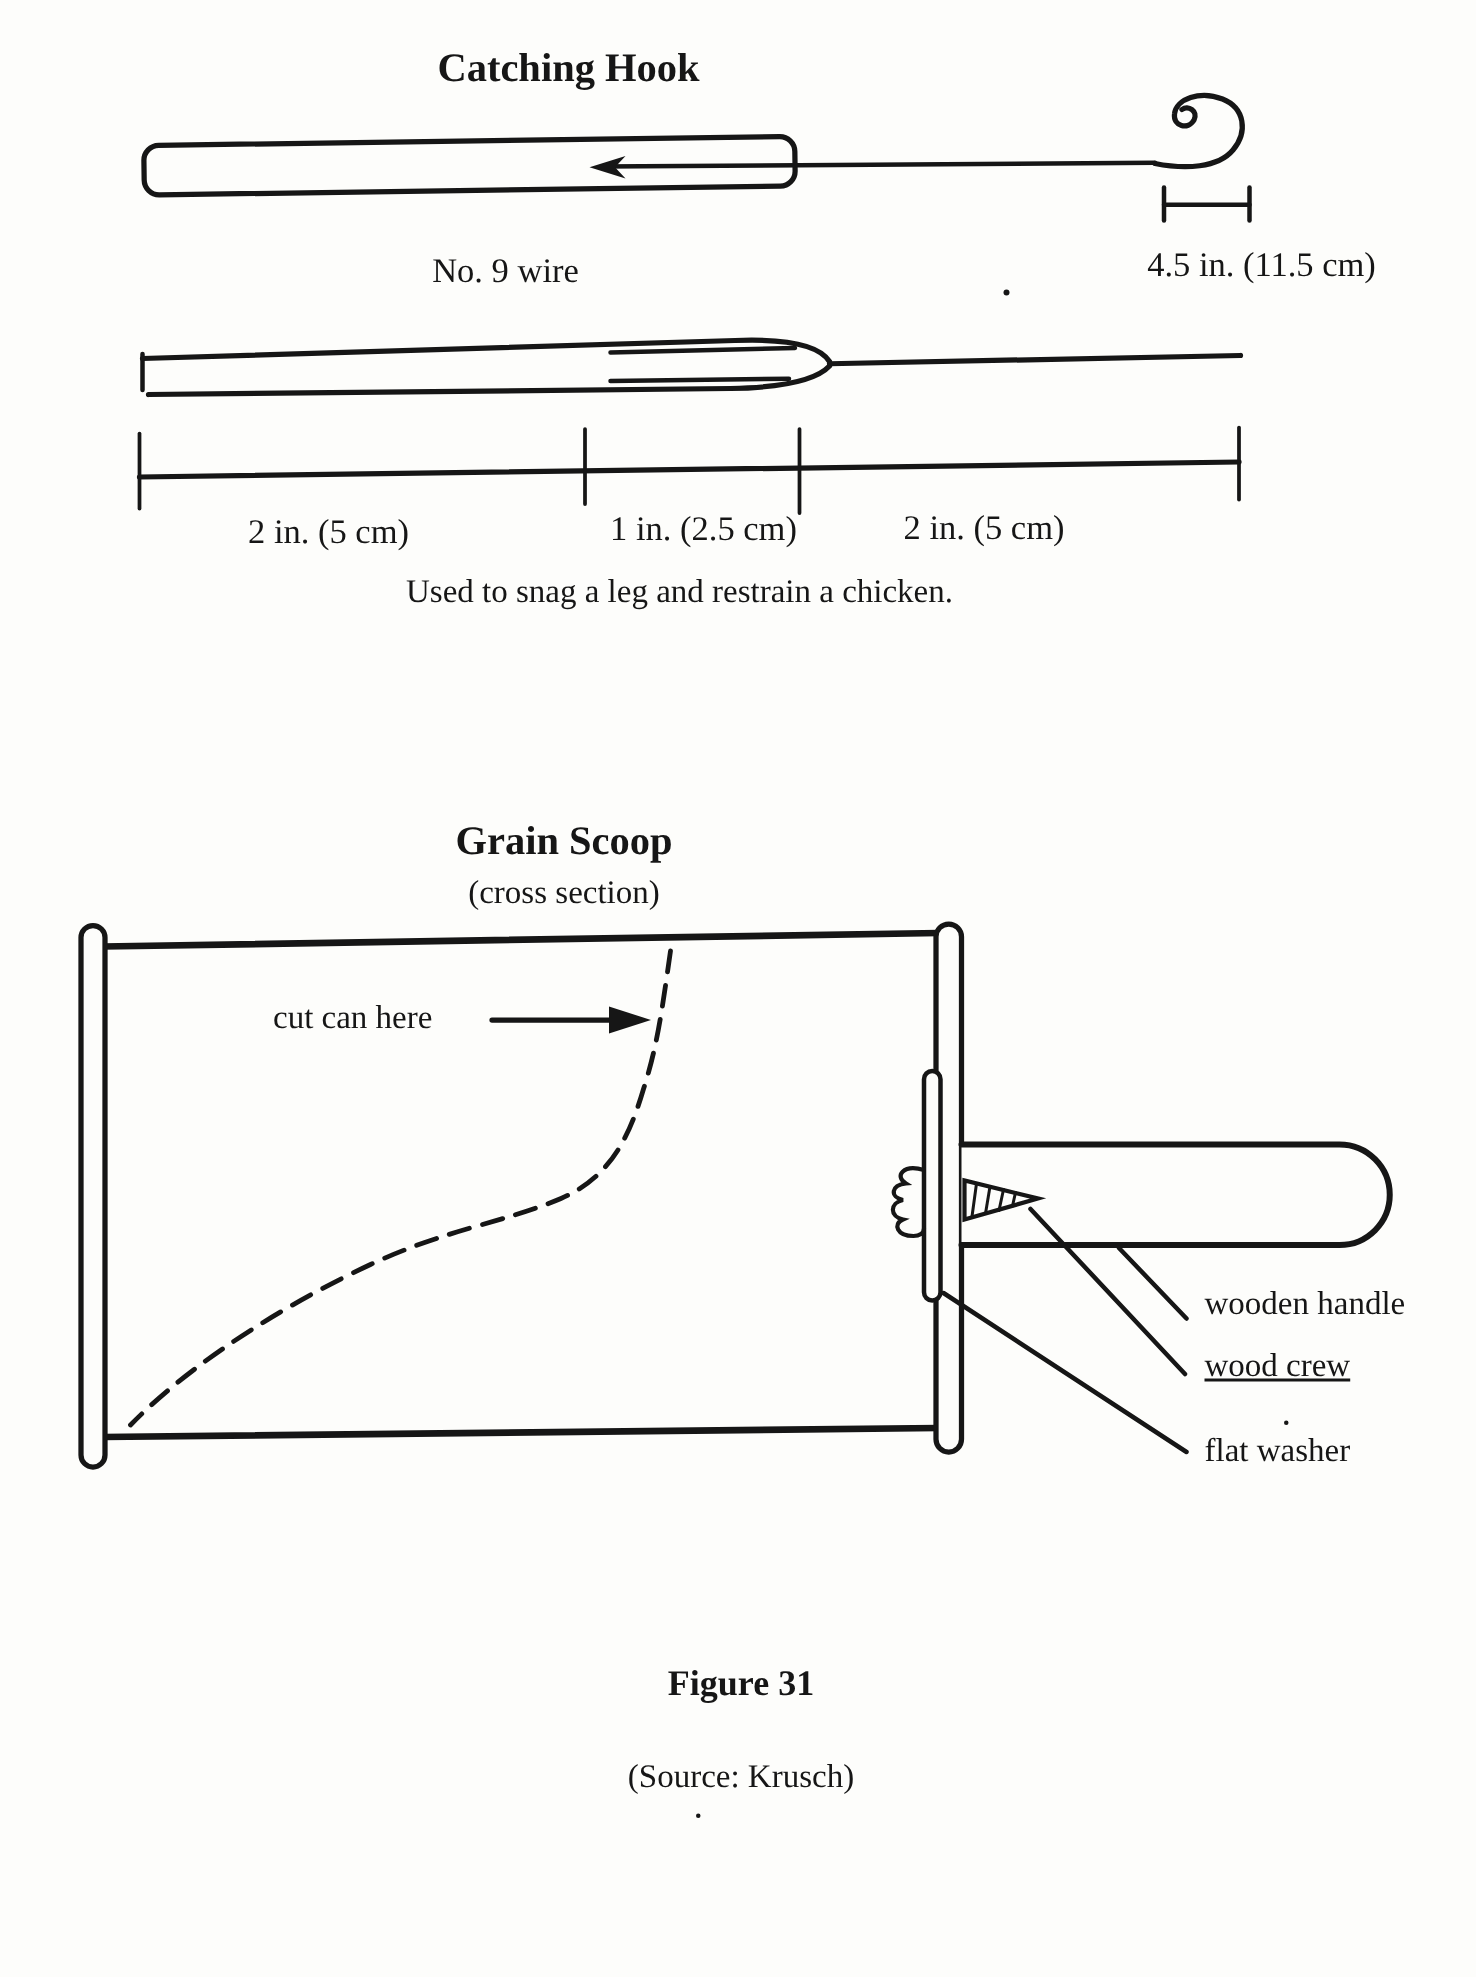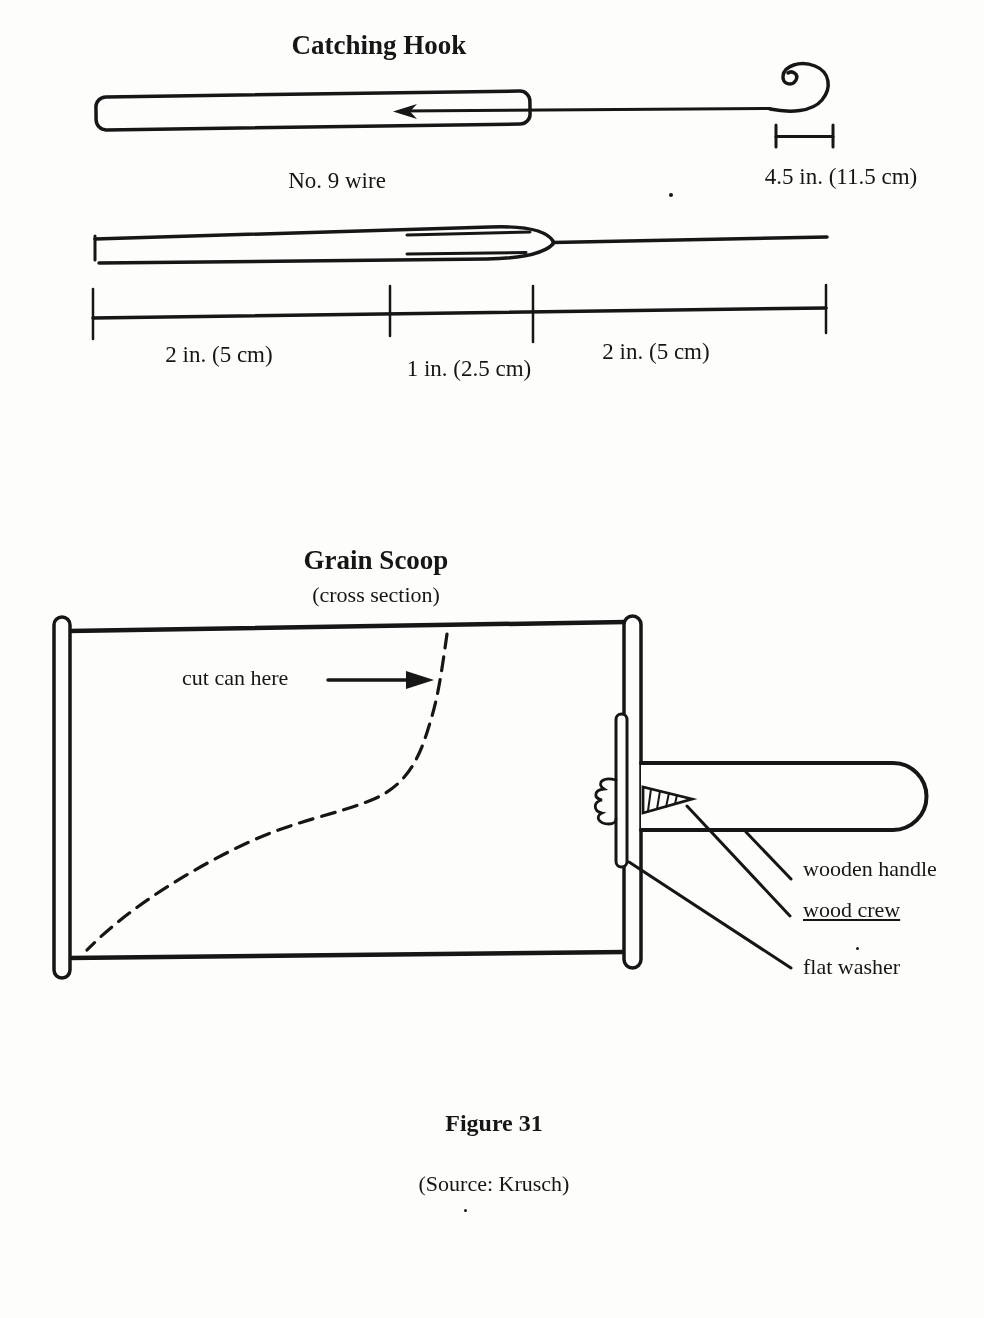--- a/index.html
+++ b/index.html
@@ -59,23 +59,24 @@
         <line x1="93" y1="318" x2="826" y2="308" stroke-width="3.5"></line>
         <line x1="93" y1="289" x2="93" y2="339" stroke-width="2.5"></line>
         <line x1="390" y1="286" x2="390" y2="336" stroke-width="2.5"></line>
         <line x1="533" y1="286" x2="533" y2="342" stroke-width="2.5"></line>
         <line x1="826" y1="285" x2="826" y2="333" stroke-width="2.5"></line>
       </g>
     </g>
   </svg>
 
   <div class="txt ctr f23" style="left:219px;top:342px;">2 in. (5 cm)</div>
-  <div class="txt ctr f23" style="left:469px;top:340px;margin-top:16px;">1 in. (2.5 cm)</div>
+  <div class="txt ctr f23" style="left:469px;top:340px;">1 in. (2.5 cm)</div>
   <div class="txt ctr f23" style="left:656px;top:339px;">2 in. (5 cm)</div>
 
+  <div class="txt ctr f22" style="left:453px;top:382px;">Used to snag a leg and restrain a chicken.</div>
 
   <div class="txt ctr b f27" style="left:376px;top:546px;">Grain Scoop</div>
   <div class="txt ctr f22" style="left:376px;top:583px;">(cross section)</div>
 
   <svg style="left:50px;top:610px;" width="900" height="375" viewBox="50 610 900 375">
     <g fill="none" stroke="#161616" stroke-linecap="round">
 
       <line x1="69" y1="631" x2="626" y2="622" stroke-width="4.5"></line>
       <line x1="69" y1="958" x2="626" y2="952" stroke-width="4.5"></line>
       <rect x="54" y="617" width="16" height="361" rx="8" fill="#fdfdfb" stroke-width="3.5"></rect>

